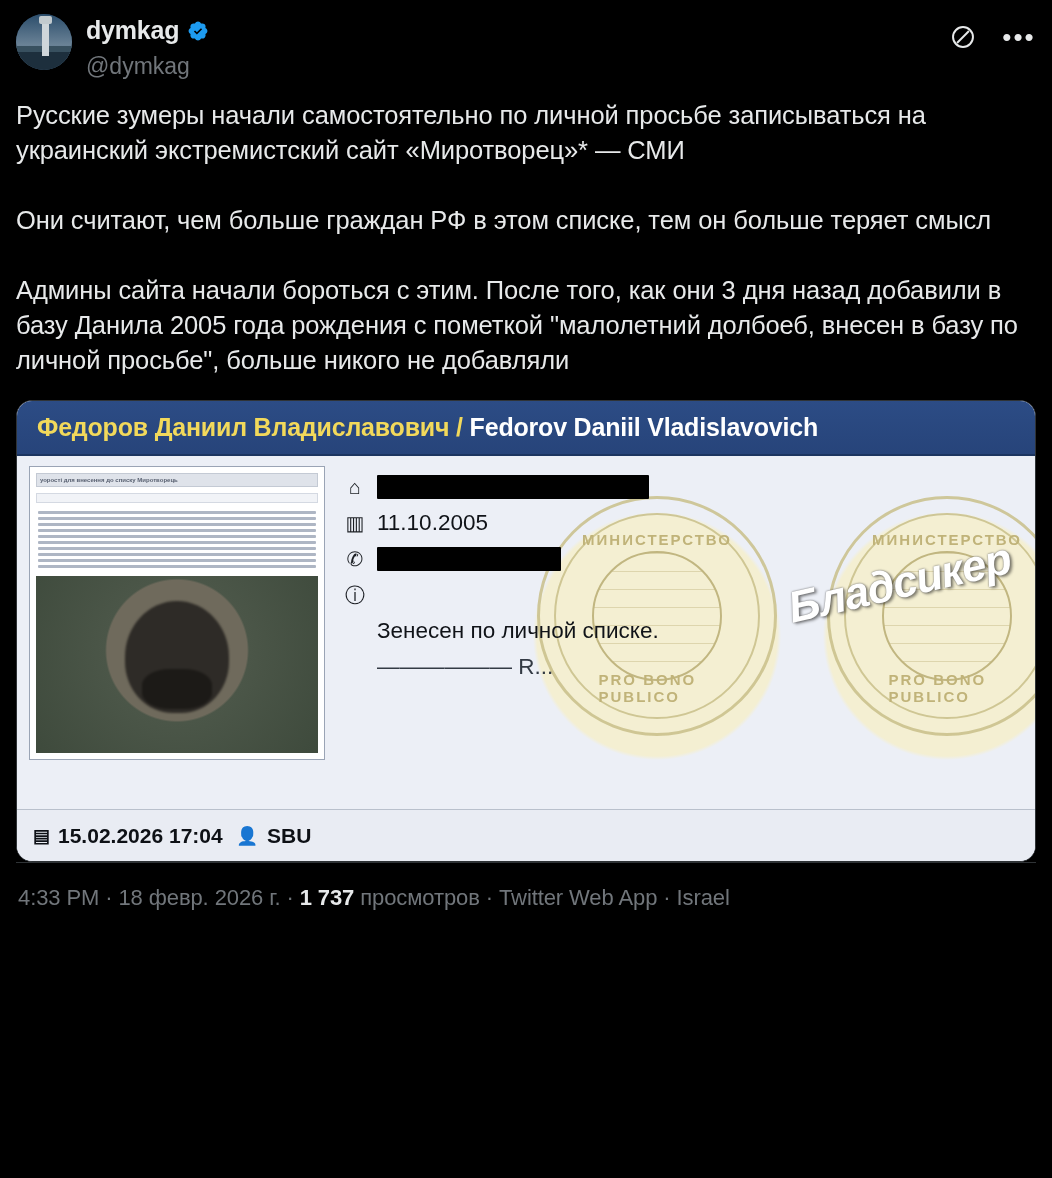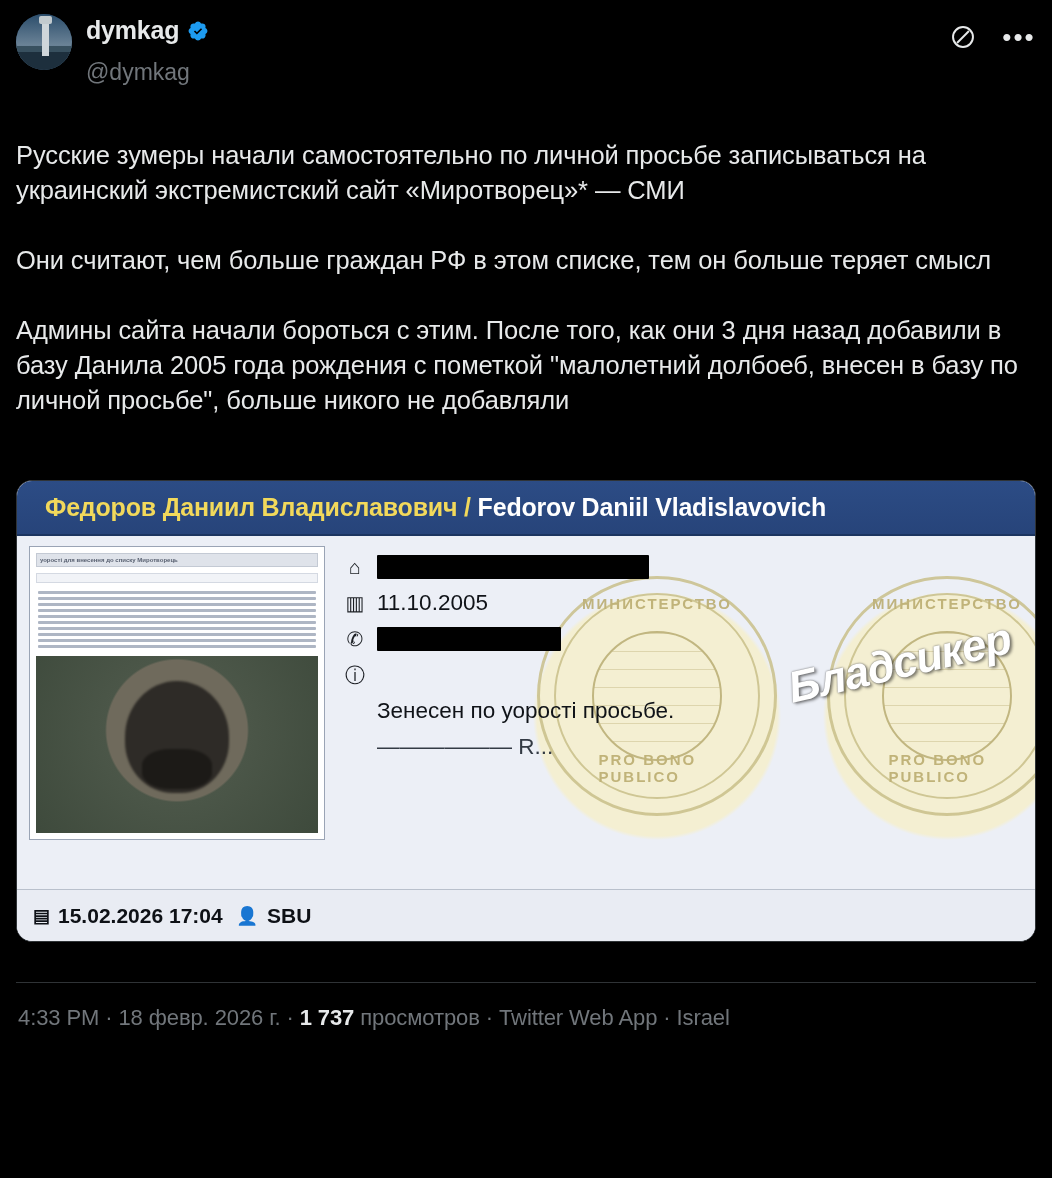--- a/index.html
+++ b/index.html
@@ -10,21 +10,20 @@
     font-family: "Liberation Sans", sans-serif;
     color: #e7e9ea;
     overflow: hidden;
   }
   .tweet {
     width: 1052px;
     height: 1178px;
     padding: 14px 16px 0 16px;
     display: flex;
     flex-direction: column;
-    gap: 40px;
   }
 
   
   .header {
     display: flex;
     align-items: flex-start;
     gap: 14px;
     height: 78px;
   }
   .avatar {
@@ -56,21 +55,21 @@
   }
   .verified {
     width: 22px; height: 22px;
     flex: 0 0 22px;
     color: #1d9bf0;
     display: inline-block;
   }
   .handle {
     font-size: 23px;
     color: #71767b;
-    margin-top: 14px;
+    margin-top: 8px;
   }
   .header-actions {
     display: flex;
     align-items: center;
     gap: 22px;
     padding-top: 6px;
     color: #71767b;
   }
   .icon-btn {
     width: 34px; height: 34px;
@@ -107,21 +106,21 @@
     background: #e6eaf2;
     display: flex;
     flex-direction: column;
   }
   .card-title {
     background: #2f4f86;
     background: linear-gradient(#2c4c85, #27447a);
     color: #f2d95b;
     font-size: 25px;
     font-weight: bold;
-    padding: 12px 28px;
+    padding: 12px 20px;
     letter-spacing: -0.2px;
     border-bottom: 2px solid #1c3560;
   }
   .card-title .lat { color: #ffffff; }
   .card-body {
     flex: 1 1 auto;
     display: flex;
     gap: 14px;
     padding: 10px 12px 0 12px;
     position: relative;
@@ -142,21 +141,21 @@
   .seal.s2 { width: 240px; height: 240px; left: 810px; top: 40px; }
   .seal .ring { position:absolute; inset: 14px; border: 2px solid #c9c08a; border-radius: 50%; }
   .seal .globe { position:absolute; inset: 52px; border: 2px solid #b9ad73; border-radius: 50%; background:
       repeating-linear-gradient(to bottom, rgba(185,173,115,.45) 0 1px, transparent 1px 18px); }
   .seal .txt {
     position: absolute; inset: 0;
     font-size: 15px; font-weight: bold; color: #b8a96a;
     letter-spacing: 2px;
   }
   .seal .txt span { position: absolute; }
-  .seal .t-top { top: 16px; left: 50%; transform: translateX(-50%); }
+  .seal .t-top { top: 32px; left: 50%; transform: translateX(-50%); }
   .seal .t-bot { bottom: 28px; left: 50%; transform: translateX(-50%); }
   .doc-thumb {
     width: 296px;
     background: #ffffff;
     border: 1px solid #9aa4b5;
     padding: 6px;
     display: flex;
     flex-direction: column;
     gap: 6px;
     z-index: 2;
@@ -352,21 +351,21 @@
 
           <div class="field">
             <span class="gl">✆</span>
             <span class="redact r2"></span>
           </div>
 
           <div class="field">
             <span class="gl">ⓘ</span>
           </div>
 
-          <div class="field-line">Зенесен по уорості просьбе.</div>
+          <div class="field-line">Зенесен по личной списке.</div>
           <div class="field-line dim">—————— R...</div>
 
           <div class="watermark">Бладсикер</div>
         </div>
       </div>
 
       <div class="card-footer">
         <span class="grp">
           <span class="gl">▤</span>
           <span>15.02.2026 17:04</span>

